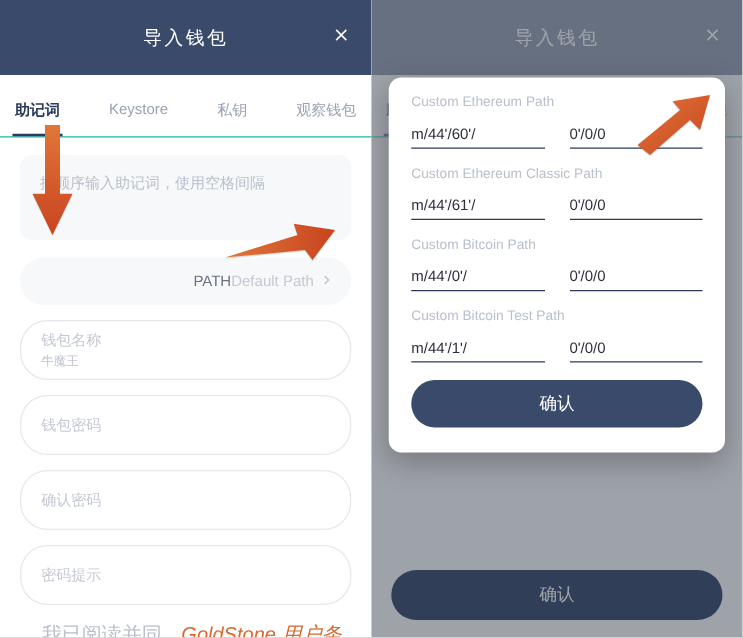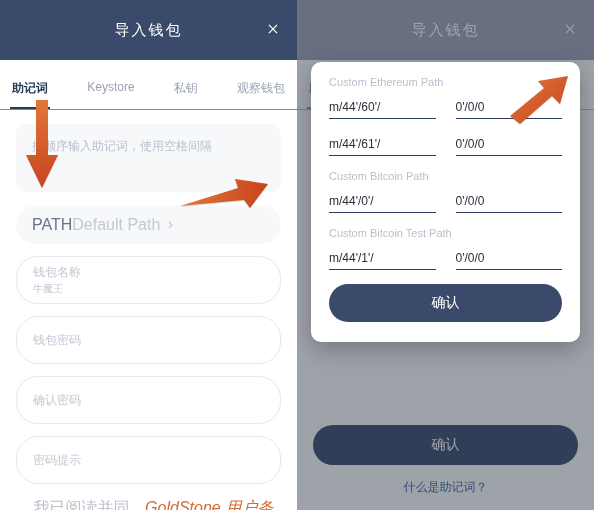--- a/index.html
+++ b/index.html
@@ -65,23 +65,23 @@
     color: #b9bfcb;
     font-size: 12px;
   }
   .path-row {
     margin-top: 14px;
     background: #f7f8fa;
     border-radius: 22px;
     height: 38px;
     display: flex;
     align-items: center;
-    justify-content: flex-start;
+    justify-content: flex-end;
     padding: 0 16px;
-    font-size: 16px;
+    font-size: 12px;
     color: #6b7385;
     cursor: pointer;
   }
   .path-row .right { color: #c4c8d2; display:flex; align-items:center; gap:6px;}
   .chev svg { width:8px; height:10px; stroke:#c4c8d2; stroke-width:2; fill:none;}
   .pill {
     margin-top: 12px;
     border: 1px solid #e6e8ee;
     border-radius: 22px;
     height: 48px;
@@ -266,36 +266,34 @@
     <div class="tab active"><span>助记词</span></div>
     <div class="tab"><span>Keystore</span></div>
     <div class="tab"><span>私钥</span></div>
     <div class="tab"><span>观察钱包</span></div>
   </div>
 
   <div style="position:absolute; left:16px; right:16px; bottom:14px;">
     <div class="big-btn" style="margin:0;">
       <span>确认</span>
     </div>
-    <div class="bottom-link">
-      <span>什么是助记词？</span>
-    </div>
   </div>
 
   <div class="overlay"></div>
 
   <div class="modal">
     <div class="group">
       <div class="group-label">Custom Ethereum Path</div>
       <div class="pair">
         <div class="field"><span>m/44'/60'/</span></div>
         <div class="field"><span>0'/0/0</span></div>
       </div>
     </div>
     <div class="group">
+      <div class="group-label">Custom Ethereum Classic Path</div>
       <div class="pair">
         <div class="field"><span>m/44'/61'/</span></div>
         <div class="field"><span>0'/0/0</span></div>
       </div>
     </div>
     <div class="group">
       <div class="group-label">Custom Bitcoin Path</div>
       <div class="pair">
         <div class="field"><span>m/44'/0'/</span></div>
         <div class="field"><span>0'/0/0</span></div>

